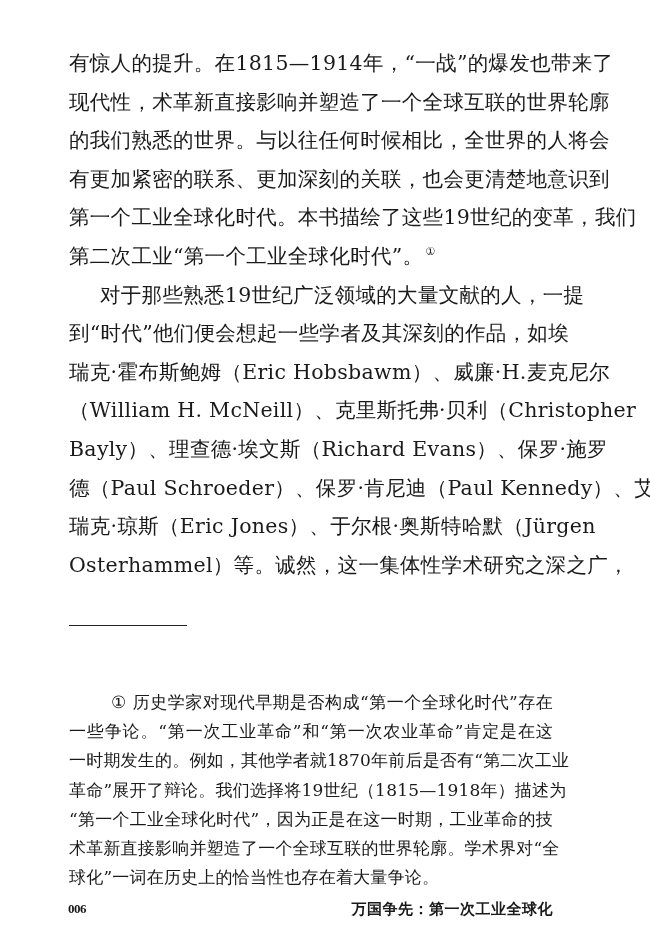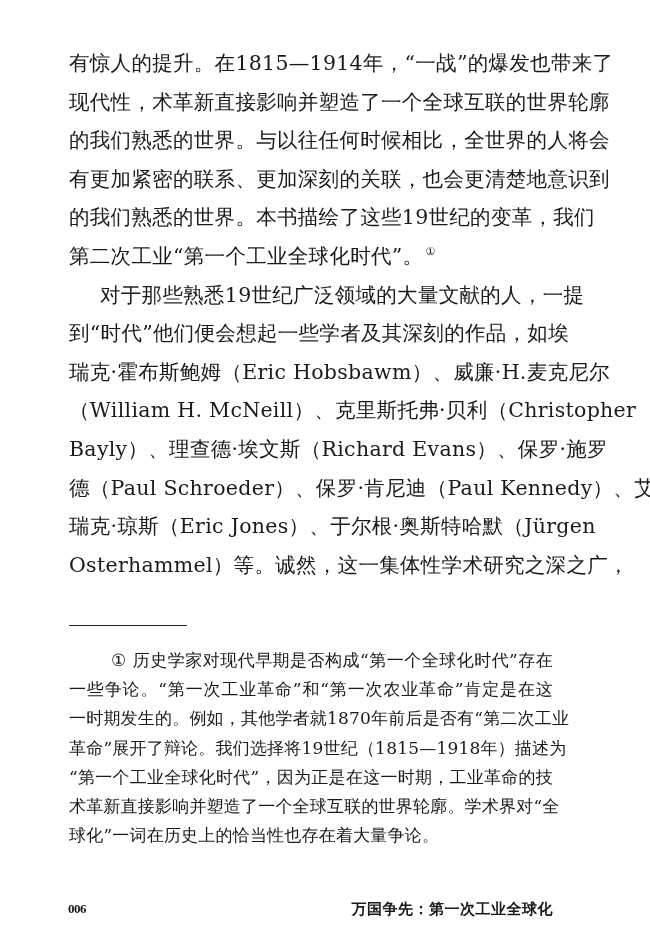--- a/index.html
+++ b/index.html
@@ -65,21 +65,21 @@
     }
     .fn-line {
       height: 29.2px;
       line-height: 29.2px;
       font-size: 17px;
       white-space: nowrap;
       text-align: justify;
       text-align-last: justify;
       letter-spacing: 0.2px;
     }
-    .fn-line.indent { padding-left: 42px; }
+    .fn-line.indent { padding-left: 42px; margin-top: 42px; }
     .fn-line.last { text-align-last: left; }
     .fn-marker {
       margin-right: 6px;
     }
     .footer {
       position: absolute;
       left: 68px;
       top: 898px;
       width: 485px;
       height: 22px;
@@ -104,21 +104,21 @@
 
 <div class="page">
 
   <div class="body-text">
 
     <div class="paragraph">
       <div class="line">有惊人的提升。在1815—1914年，“一战”的爆发也带来了</div>
       <div class="line">现代性，术革新直接影响并塑造了一个全球互联的世界轮廓</div>
       <div class="line">的我们熟悉的世界。与以往任何时候相比，全世界的人将会</div>
       <div class="line">有更加紧密的联系、更加深刻的关联，也会更清楚地意识到</div>
-      <div class="line">的我们熟悉的世界。本书描绘了这些19世纪的变革，我们</div>
+      <div class="line">第一个工业全球化时代。本书描绘了这些19世纪的变革，我们</div>
       <div class="line last"><span>第二次工业“第一个工业全球化时代”。</span><sup class="fnref">①</sup></div>
     </div>
 
     <div class="paragraph">
       <div class="line indent">对于那些熟悉19世纪广泛领域的大量文献的人，一提</div>
       <div class="line">到“时代”他们便会想起一些学者及其深刻的作品，如埃</div>
       <div class="line">瑞克·霍布斯鲍姆（Eric Hobsbawm）、威廉·H.麦克尼尔</div>
       <div class="line">（William H. McNeill）、克里斯托弗·贝利（Christopher</div>
       <div class="line">Bayly）、理查德·埃文斯（Richard Evans）、保罗·施罗</div>
       <div class="line">德（Paul Schroeder）、保罗·肯尼迪（Paul Kennedy）、艾</div>

